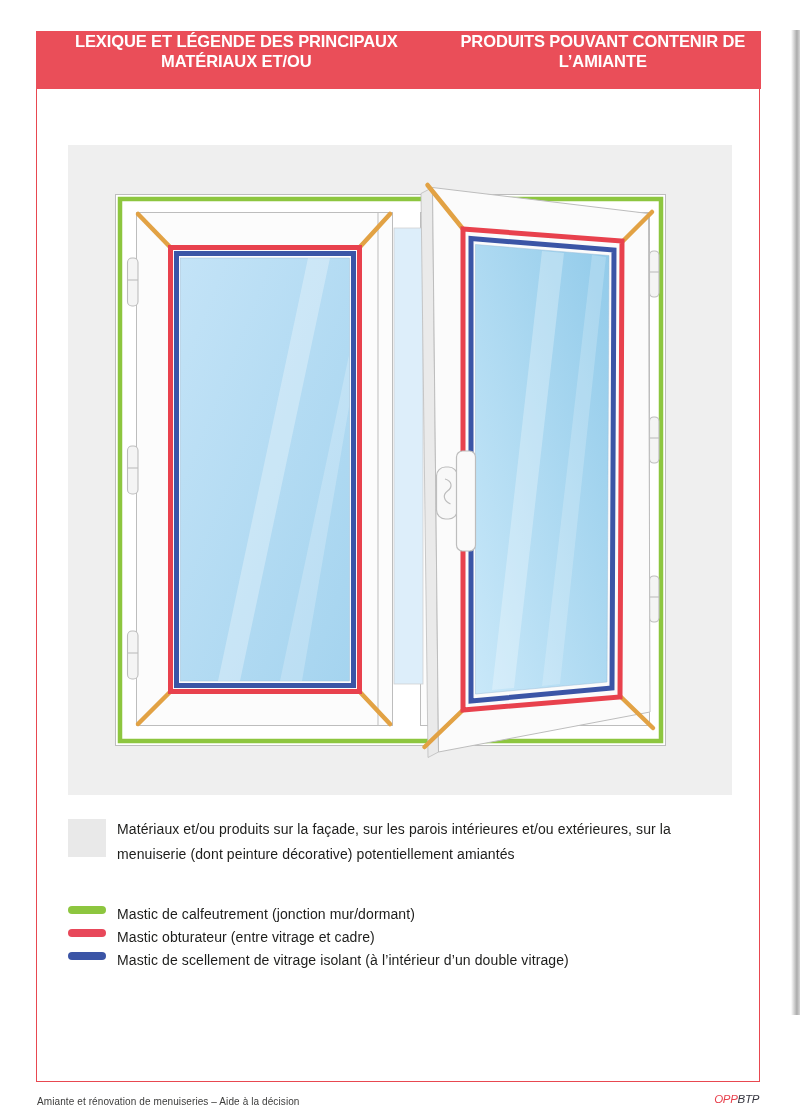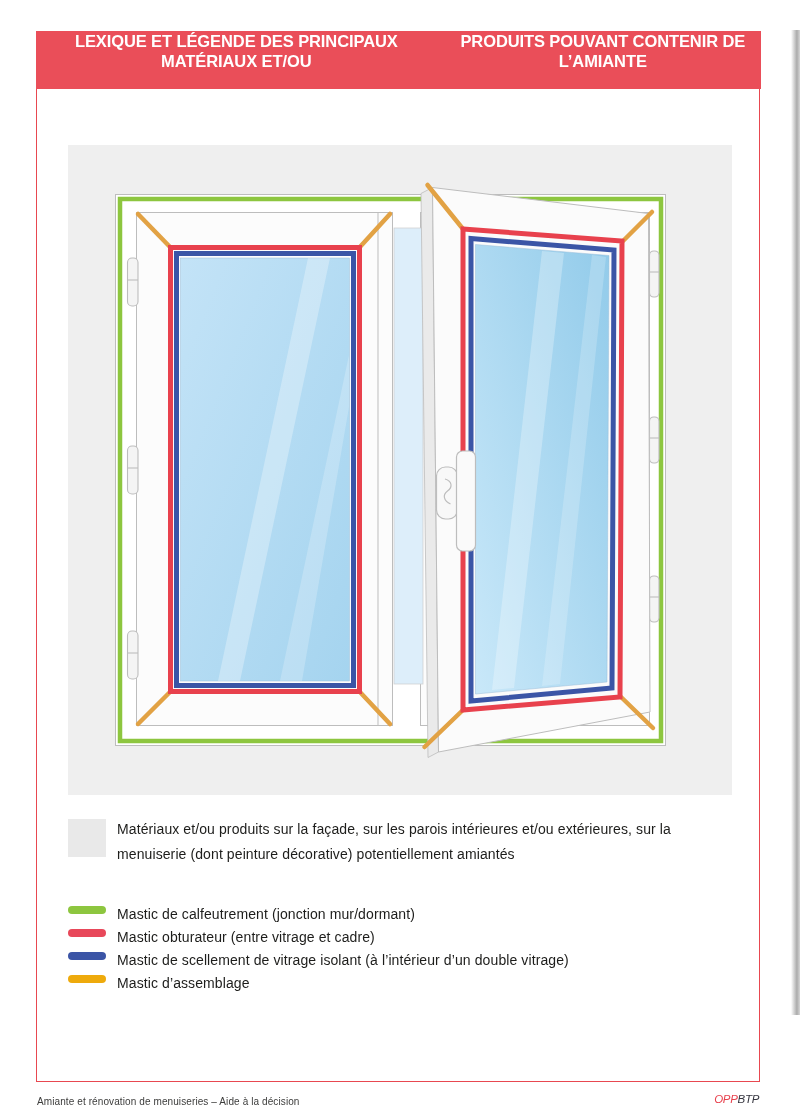--- a/index.html
+++ b/index.html
@@ -168,22 +168,18 @@
     <span class="lex-label">Mastic de calfeutrement (jonction mur/dormant)</span>
   </div>
   <div class="lex-row">
     <span class="lex-pill" style="background-color: rgb(232, 72, 90);"></span>
     <span class="lex-label">Mastic obturateur (entre vitrage et cadre)</span>
   </div>
   <div class="lex-row">
     <span class="lex-pill" style="background-color: rgb(59, 85, 166);"></span>
     <span class="lex-label">Mastic de scellement de vitrage isolant (à l’intérieur d’un double vitrage)</span>
   </div>
-  <div class="lex-row">
-    <span class="lex-pill" style="background-color: rgb(238, 170, 12);"></span>
-    <span class="lex-label">Mastic d’assemblage</span>
-  </div>
 </div>
 
 <div class="footer-left">Amiante et rénovation de menuiseries – Aide à la décision</div>
 <div class="footer-logo"><span style="color: rgb(232, 65, 77);">OPP</span><span style="color: rgb(53, 53, 63);">BTP</span></div>
 
 <div class="edge-shadow"></div>
 
 </body></html>

